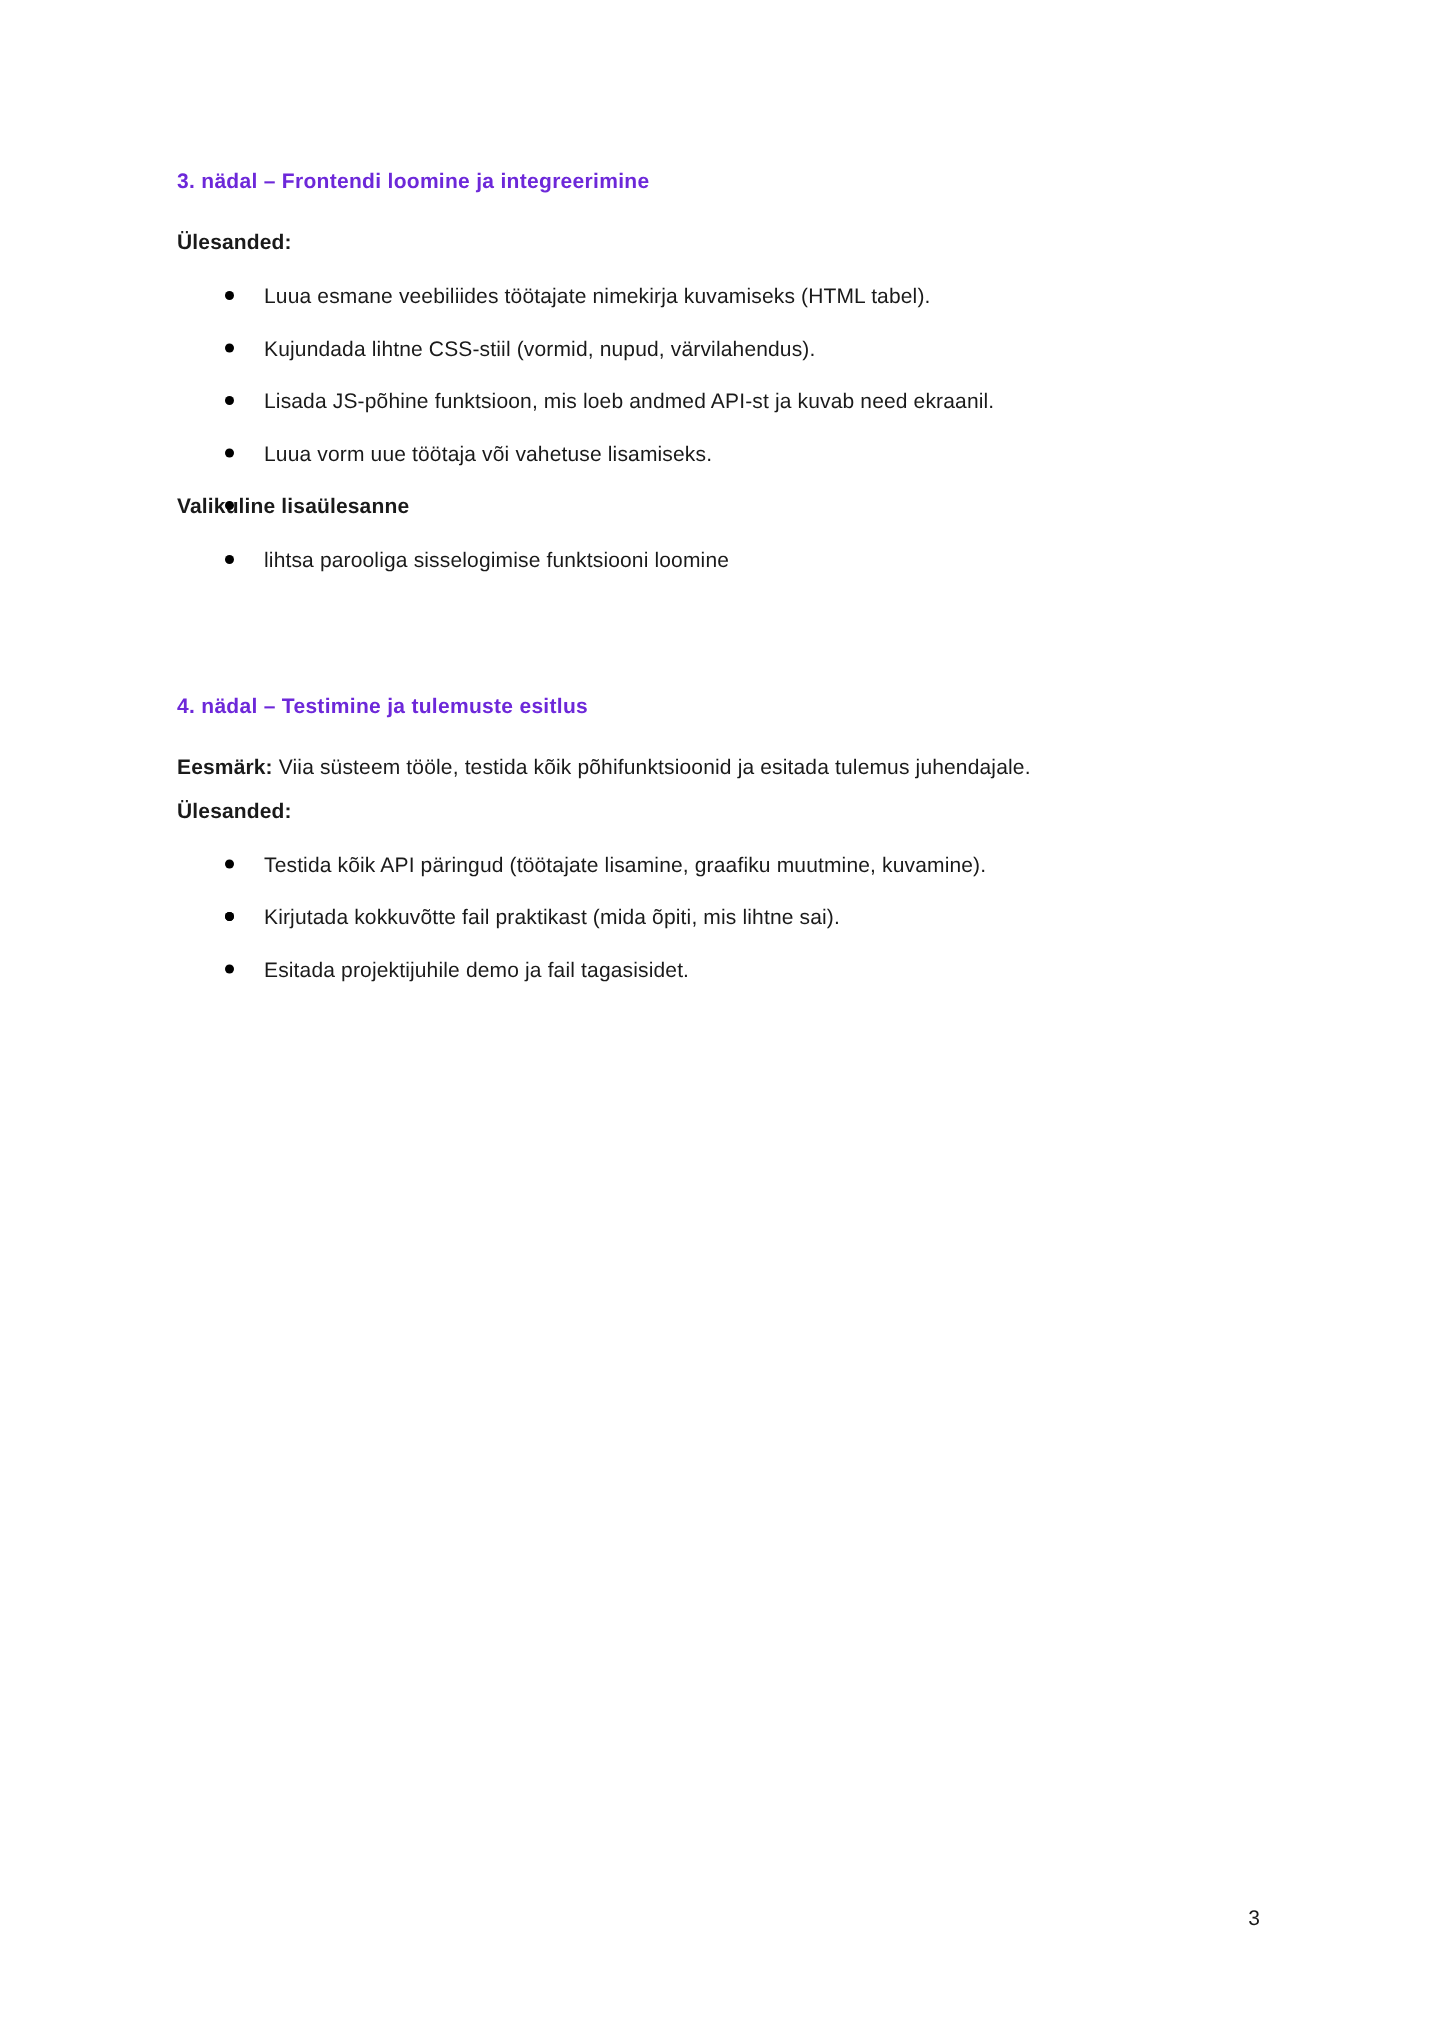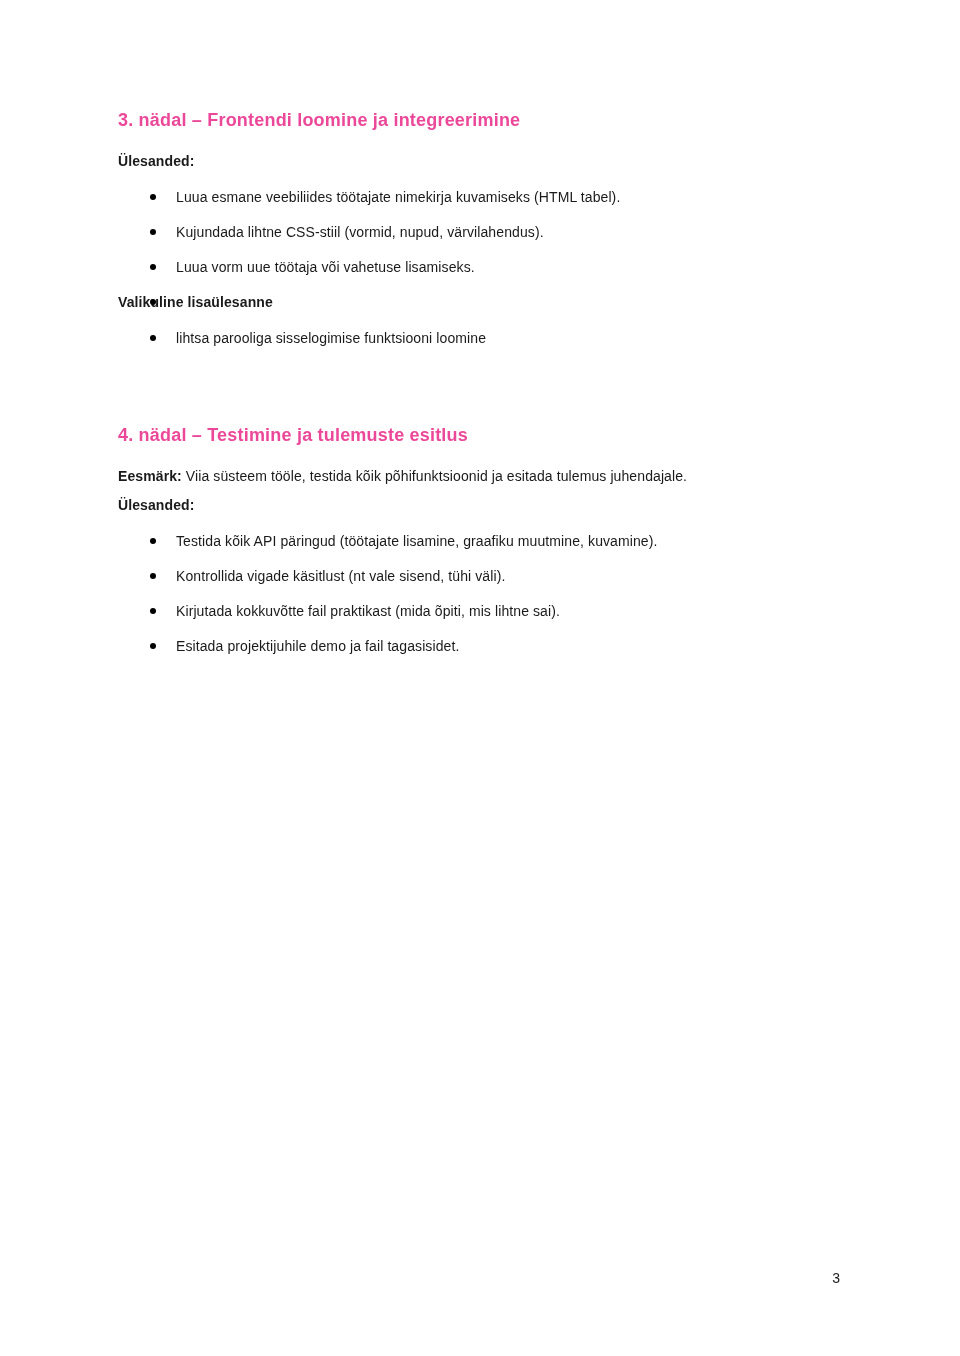--- a/index.html
+++ b/index.html
@@ -12,23 +12,23 @@
     width: 960px;
     height: 1356px;
     background: #ffffff;
     font-family: "Liberation Sans", "DejaVu Sans", sans-serif;
     color: #1a1a1a;
     box-sizing: border-box;
     padding: 108px 118px 0 118px;
     overflow: hidden;
   }
   .section-heading {
-    font-size: 18px;
+    font-size: 14px;
     font-weight: bold;
-    color: #ec4899;
+    color: #6d28d9;
     margin: 0 0 19px 0;
     line-height: 24px;
     letter-spacing: 0.2px;
   }
   .para {
     font-size: 14px;
     line-height: 20px;
     margin: 0 0 9px 0;
     letter-spacing: 0.1px;
   }
@@ -84,40 +84,41 @@
 <div class="page">
 
   <h2 class="section-heading">3. nädal – Frontendi loomine ja integreerimine</h2>
 
 
   <p class="subhead">Ülesanded:</p>
 
   <ul class="tasks">
     <li><span class="dot"></span><span>Luua esmane veebiliides töötajate nimekirja kuvamiseks (HTML tabel).</span></li>
     <li><span class="dot"></span><span>Kujundada lihtne CSS-stiil (vormid, nupud, värvilahendus).</span></li>
+    <li><span class="dot"></span><span>Lisada JS-põhine funktsioon, mis loeb andmed API-st ja kuvab need ekraanil.</span></li>
     <li><span class="dot"></span><span>Luua vorm uue töötaja või vahetuse lisamiseks.</span></li>
     <li><span class="dot"></span></li>
   </ul>
 
   <p class="optional-head">Valikuline lisaülesanne</p>
 
   <ul class="tasks">
     <li><span class="dot"></span><span>lihtsa parooliga sisselogimise funktsiooni loomine</span></li>
   </ul>
 
   <div class="section-gap"></div>
 
   <h2 class="section-heading">4. nädal – Testimine ja tulemuste esitlus</h2>
 
   <p class="para"><b>Eesmärk:</b><span> Viia süsteem tööle, testida kõik põhifunktsioonid ja esitada tulemus juhendajale.</span></p>
 
   <p class="subhead">Ülesanded:</p>
 
   <ul class="tasks">
     <li><span class="dot"></span><span>Testida kõik API päringud (töötajate lisamine, graafiku muutmine, kuvamine).</span></li>
-    <li><span class="dot"></span><span>Kontrollida vigade käsitlust (nt vale sisend, tühi väli).</span></li>
+    <li><span class="dot"></span></li>
     <li><span class="dot"></span><span>Kirjutada kokkuvõtte fail praktikast (mida õpiti, mis lihtne sai).</span></li>
     <li><span class="dot"></span><span>Esitada projektijuhile demo ja fail tagasisidet.</span></li>
   </ul>
 
   <div class="page-number">3</div>
 
 </div>
 
 </body></html>

